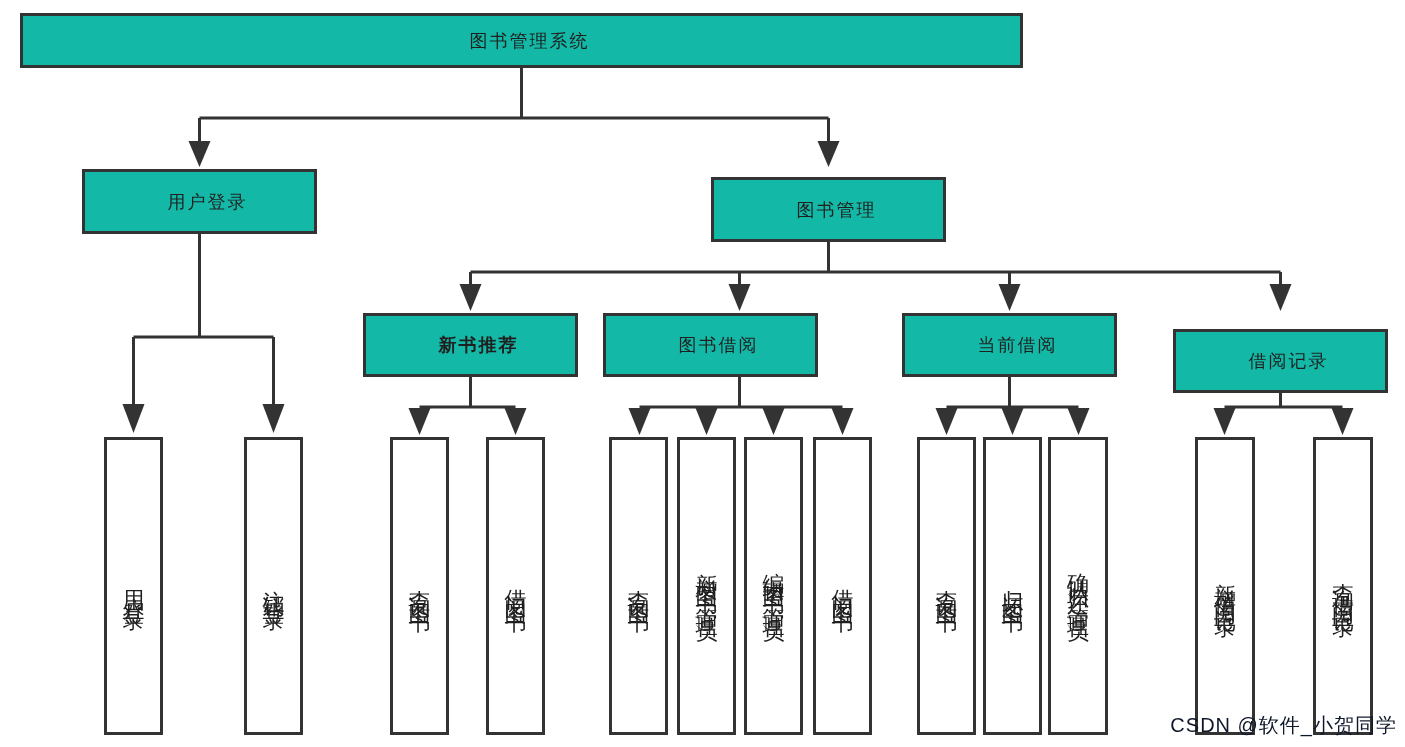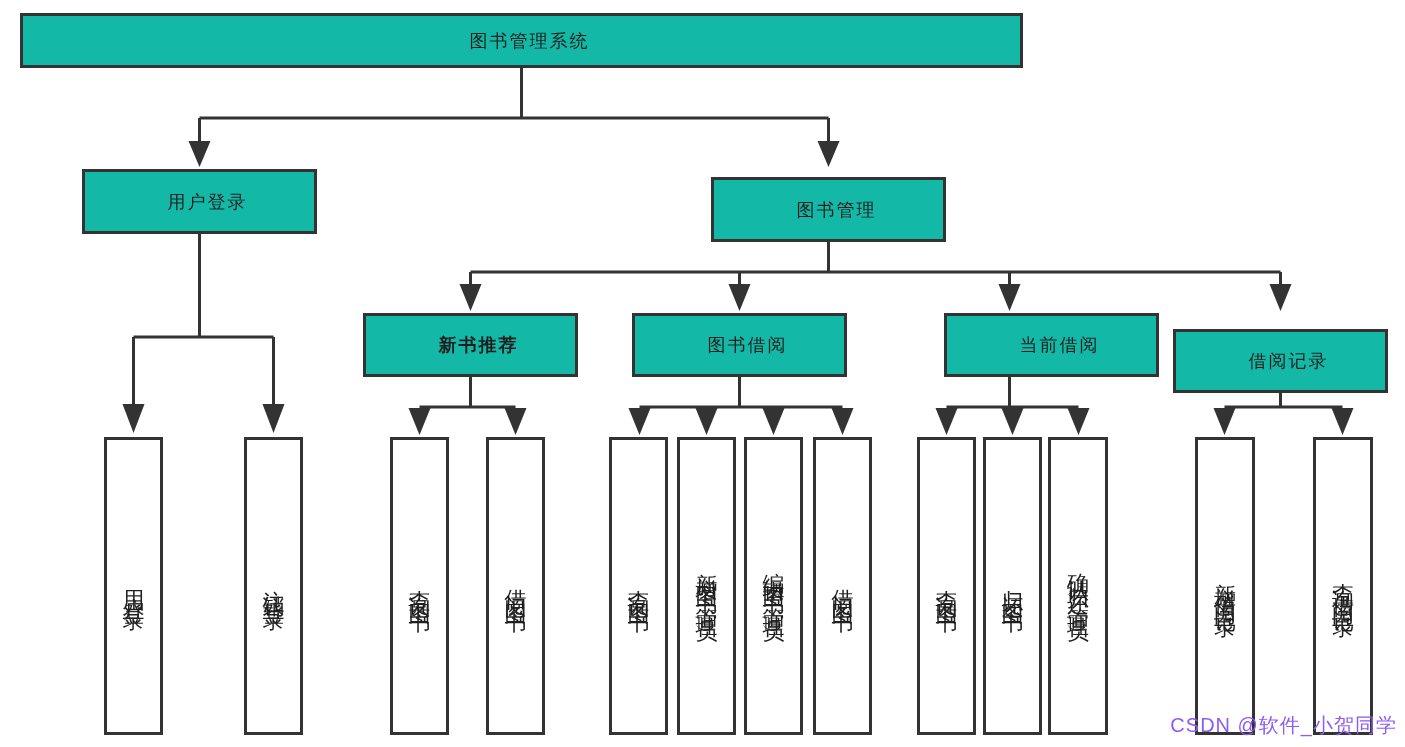--- a/index.html
+++ b/index.html
@@ -46,21 +46,21 @@
     width: 59px;
     top: 437px;
     height: 298px;
   }
   .watermark {
     position: absolute;
     top: 712px;
     right: 8px;
     font-size: 20px;
     letter-spacing: 1px;
-    color: #8b5cf6;
+    color: #0f172a;
     white-space: nowrap;
   }
 </style>
 </head>
 <body>
 
 <div class="canvas">
 
   <svg class="connectors" viewBox="0 0 1405 747" xmlns="http://www.w3.org/2000/svg">
 
@@ -111,22 +111,22 @@
       <polygon stroke="none" points="1331.5,408 1353.5,408 1342.5,435"></polygon>
     </g>
   </svg>
 
   <div class="node" style="left:20px; top:13px; width:1003px; height:55px;">图书管理系统</div>
 
   <div class="node" style="left:82px; top:169px; width:235px; height:65px;">用户登录</div>
   <div class="node" style="left:711px; top:169px; width:235px; height:65px;margin-top:8px;">图书管理</div>
 
   <div class="node" style="left:363px; top:313px; width:215px; height:64px;font-weight:bold;">新书推荐</div>
-  <div class="node" style="left:632px; top:313px; width:215px; height:64px;">图书借阅</div>
-  <div class="node" style="left:944px; top:313px; width:215px; height:64px;">当前借阅</div>
+  <div class="node" style="left:603px; top:313px; width:215px; height:64px;">图书借阅</div>
+  <div class="node" style="left:902px; top:313px; width:215px; height:64px;">当前借阅</div>
   <div class="node" style="left:1173px; top:313px; width:215px; height:64px;margin-top:16px;">借阅记录</div>
 
   <div class="leaf" style="left:104px;">用户登录</div>
   <div class="leaf" style="left:244px;">注销登录</div>
 
   <div class="leaf" style="left:390px;">查询图书</div>
   <div class="leaf" style="left:486px;">借阅图书</div>
 
   <div class="leaf" style="left:609px;">查询图书</div>
   <div class="leaf" style="left:677px;">新增图书（管理员）</div>

